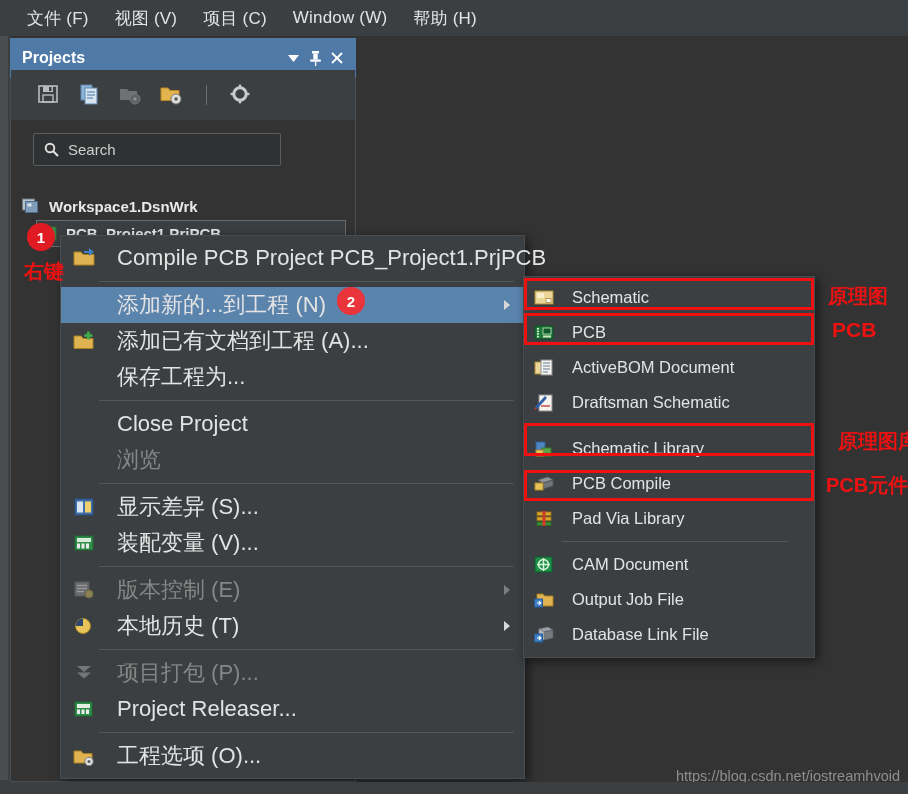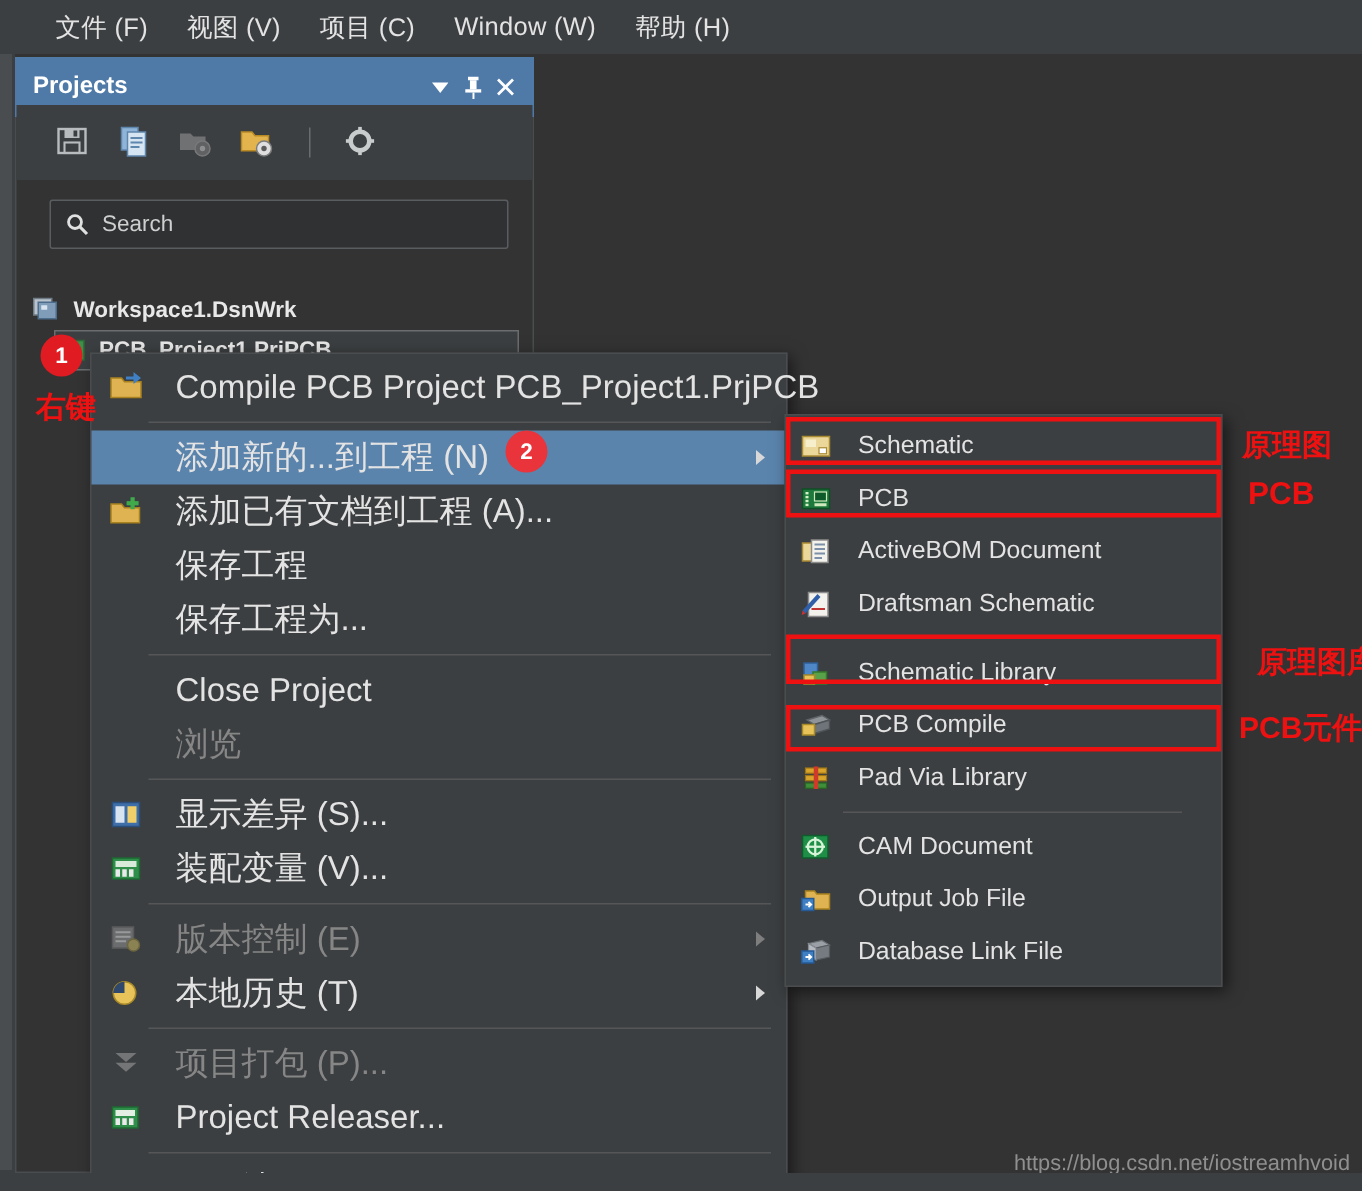--- a/index.html
+++ b/index.html
@@ -18,21 +18,21 @@
   }
   .left-strip-inner {
     position: absolute; left: 0; top: 36px; width: 8px; height: 744px;
     background: #4a4d4f;
   }
 
   
   .menubar {
     position: absolute; left: 0; top: 0; width: 908px; height: 36px;
     background: #3c3f41;
-    display: flex; align-items: center; padding-left: 24px; gap: 0px;
+    display: flex; align-items: center; padding-left: 14px; gap: 0px;
   }
   .menubar-item {
     color: #e3e3e3; font-size: 17px; padding: 4px 13px;
     white-space: nowrap; letter-spacing: .2px;
   }
 
   
   .panel {
     position: absolute; left: 10px; top: 38px; width: 346px; height: 744px;
     background: #333333; border: 1px solid #4a4d4f; border-top: none;
@@ -51,21 +51,21 @@
   }
 
   .panel-toolbar {
     position: absolute; left: 11px; top: 70px; width: 344px; height: 50px;
     background: #3c3f41; display: flex; align-items: center; padding-left: 26px; gap: 17px;
   }
   .tb-ico { width: 24px; height: 24px; position: relative; }
   .tb-sep { width: 1px; height: 20px; background: #6a6d6f; margin: 0 5px; }
 
   .searchbox {
-    position: absolute; left: 33px; top: 133px; width: 306px; height: 33px;
+    position: absolute; left: 33px; top: 133px; width: 248px; height: 33px;
     background: #2f3133; border: 1px solid #5a5d5f; border-radius: 2px;
     display: flex; align-items: center; padding-left: 10px; gap: 9px;
   }
   .searchbox .ph { color: #cfcfcf; font-size: 15px; }
 
   .tree {
     position: absolute; left: 22px; top: 193px; width: 330px;
   }
   .tree-row {
     display: flex; align-items: center; gap: 8px; height: 27px;
@@ -293,24 +293,20 @@
       <span class="mi-ico">
         <svg width="22" height="20" viewBox="0 0 22 20">
           <path d="M1 5 L8 5 L10 7.5 L20 7.5 L20 17.5 L1 17.5 Z" fill="#e0b352" stroke="#a7821f" stroke-width="1"></path>
           <rect x="14" y="0.5" width="2.8" height="8" fill="#3faa4a"></rect>
           <rect x="11.4" y="3.1" width="8" height="2.8" fill="#3faa4a"></rect>
         </svg>
       </span>
       <span class="mi-label">添加已有文档到工程 (A)...</span>
     </div>
 
-    <div class="mi">
-      <span class="mi-ico"></span>
-      <span class="mi-label">保存工程</span>
-    </div>
 
     <div class="mi">
       <span class="mi-ico"></span>
       <span class="mi-label">保存工程为...</span>
     </div>
 
     <div class="msep"></div>
 
     <div class="mi">
       <span class="mi-ico"></span>

